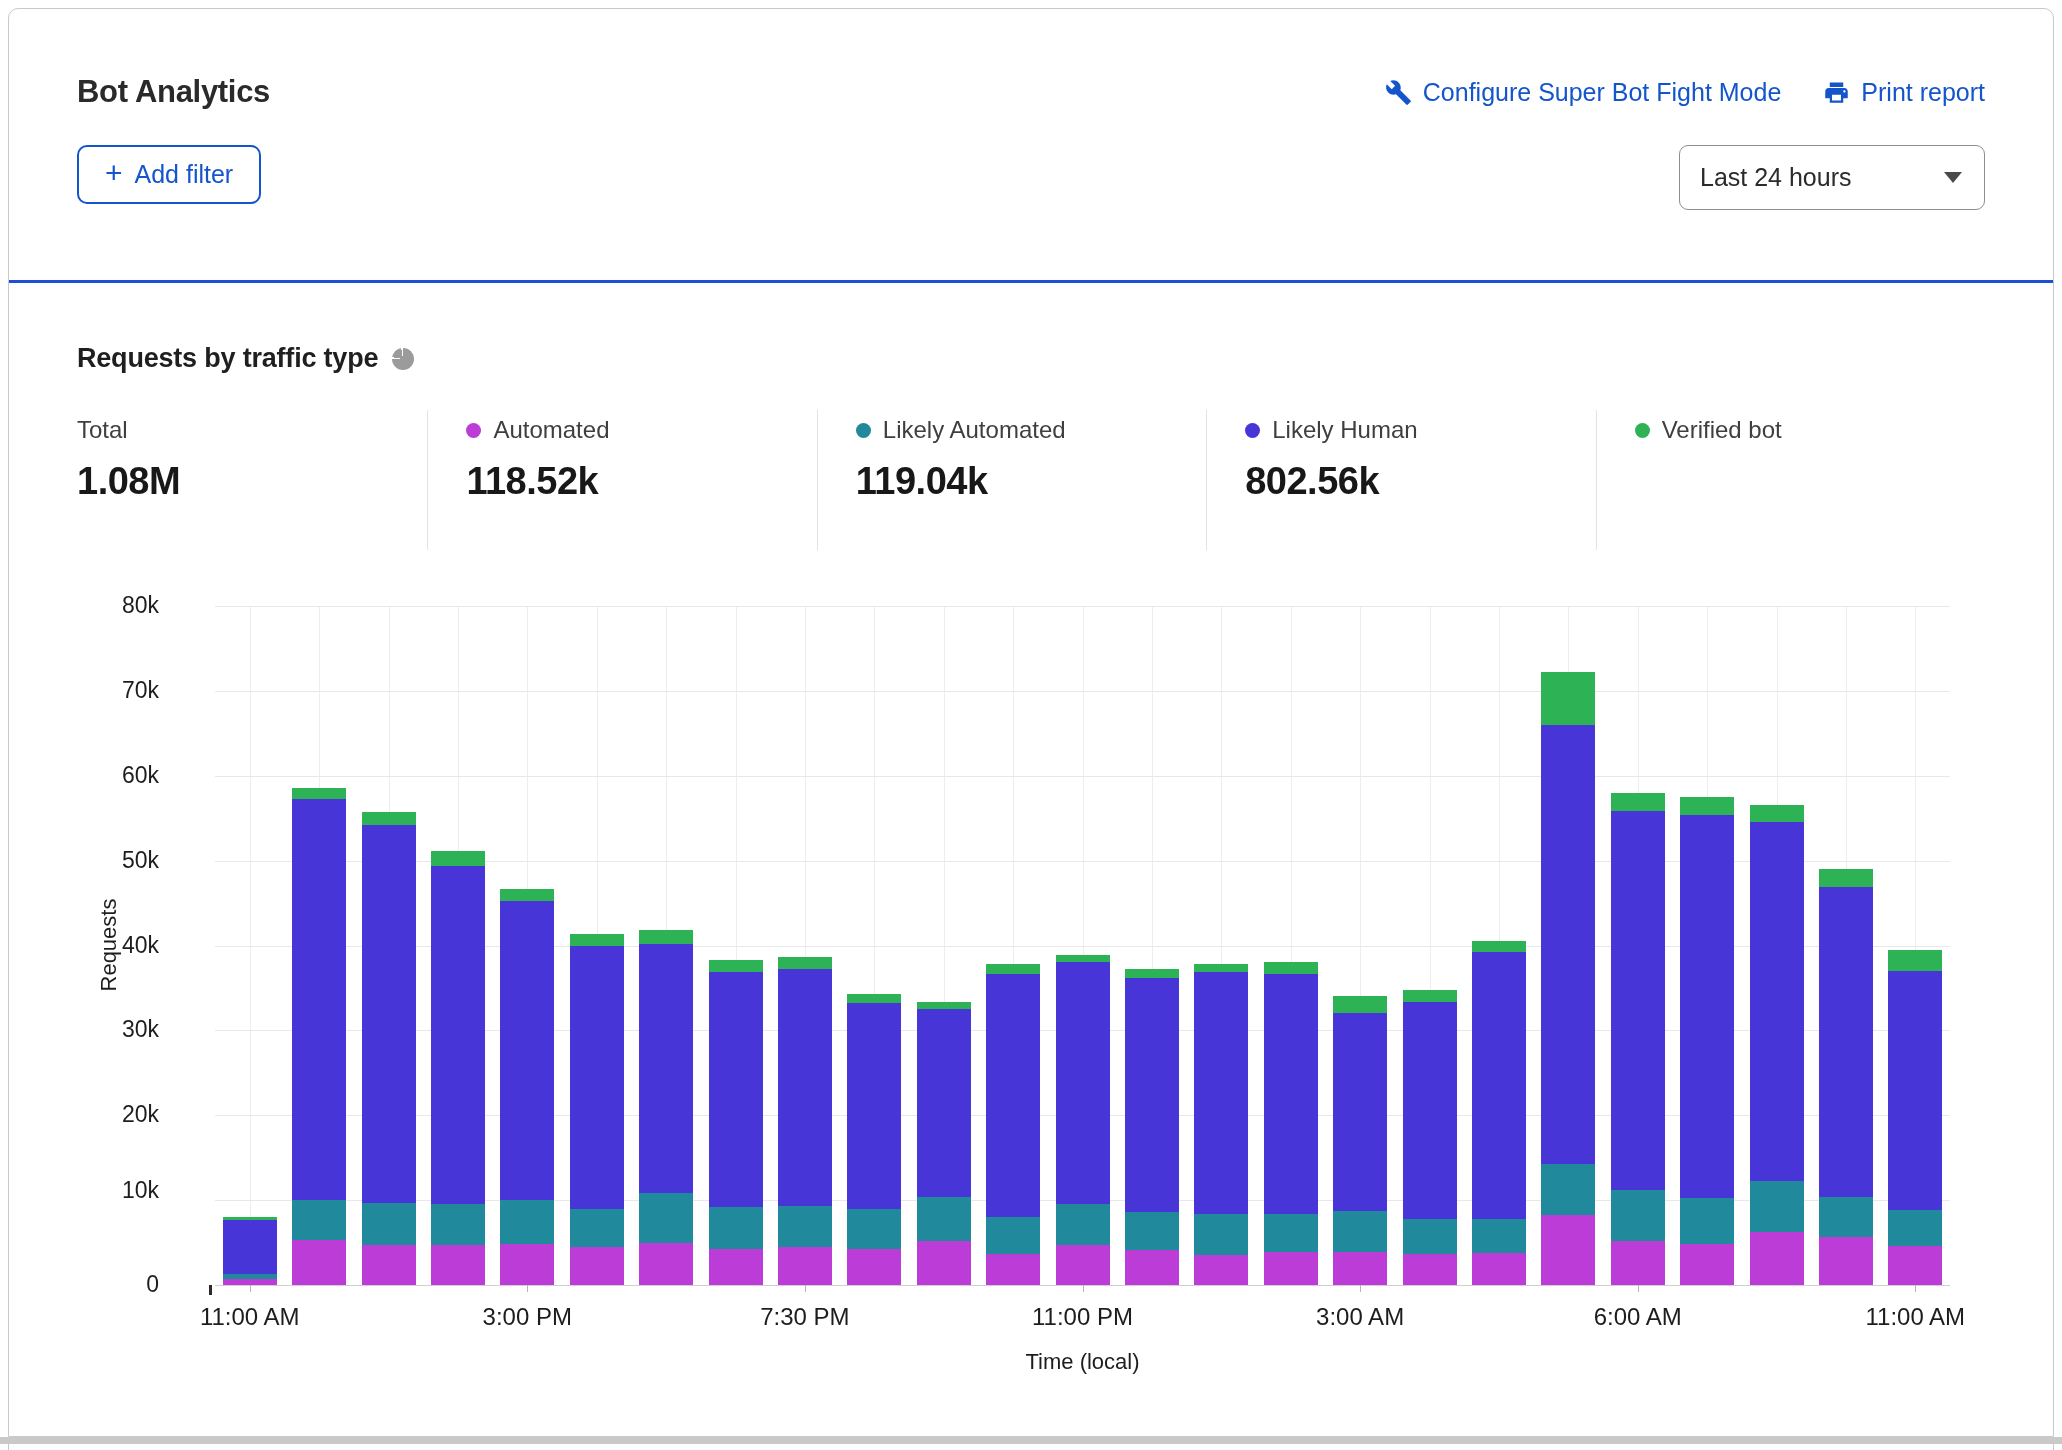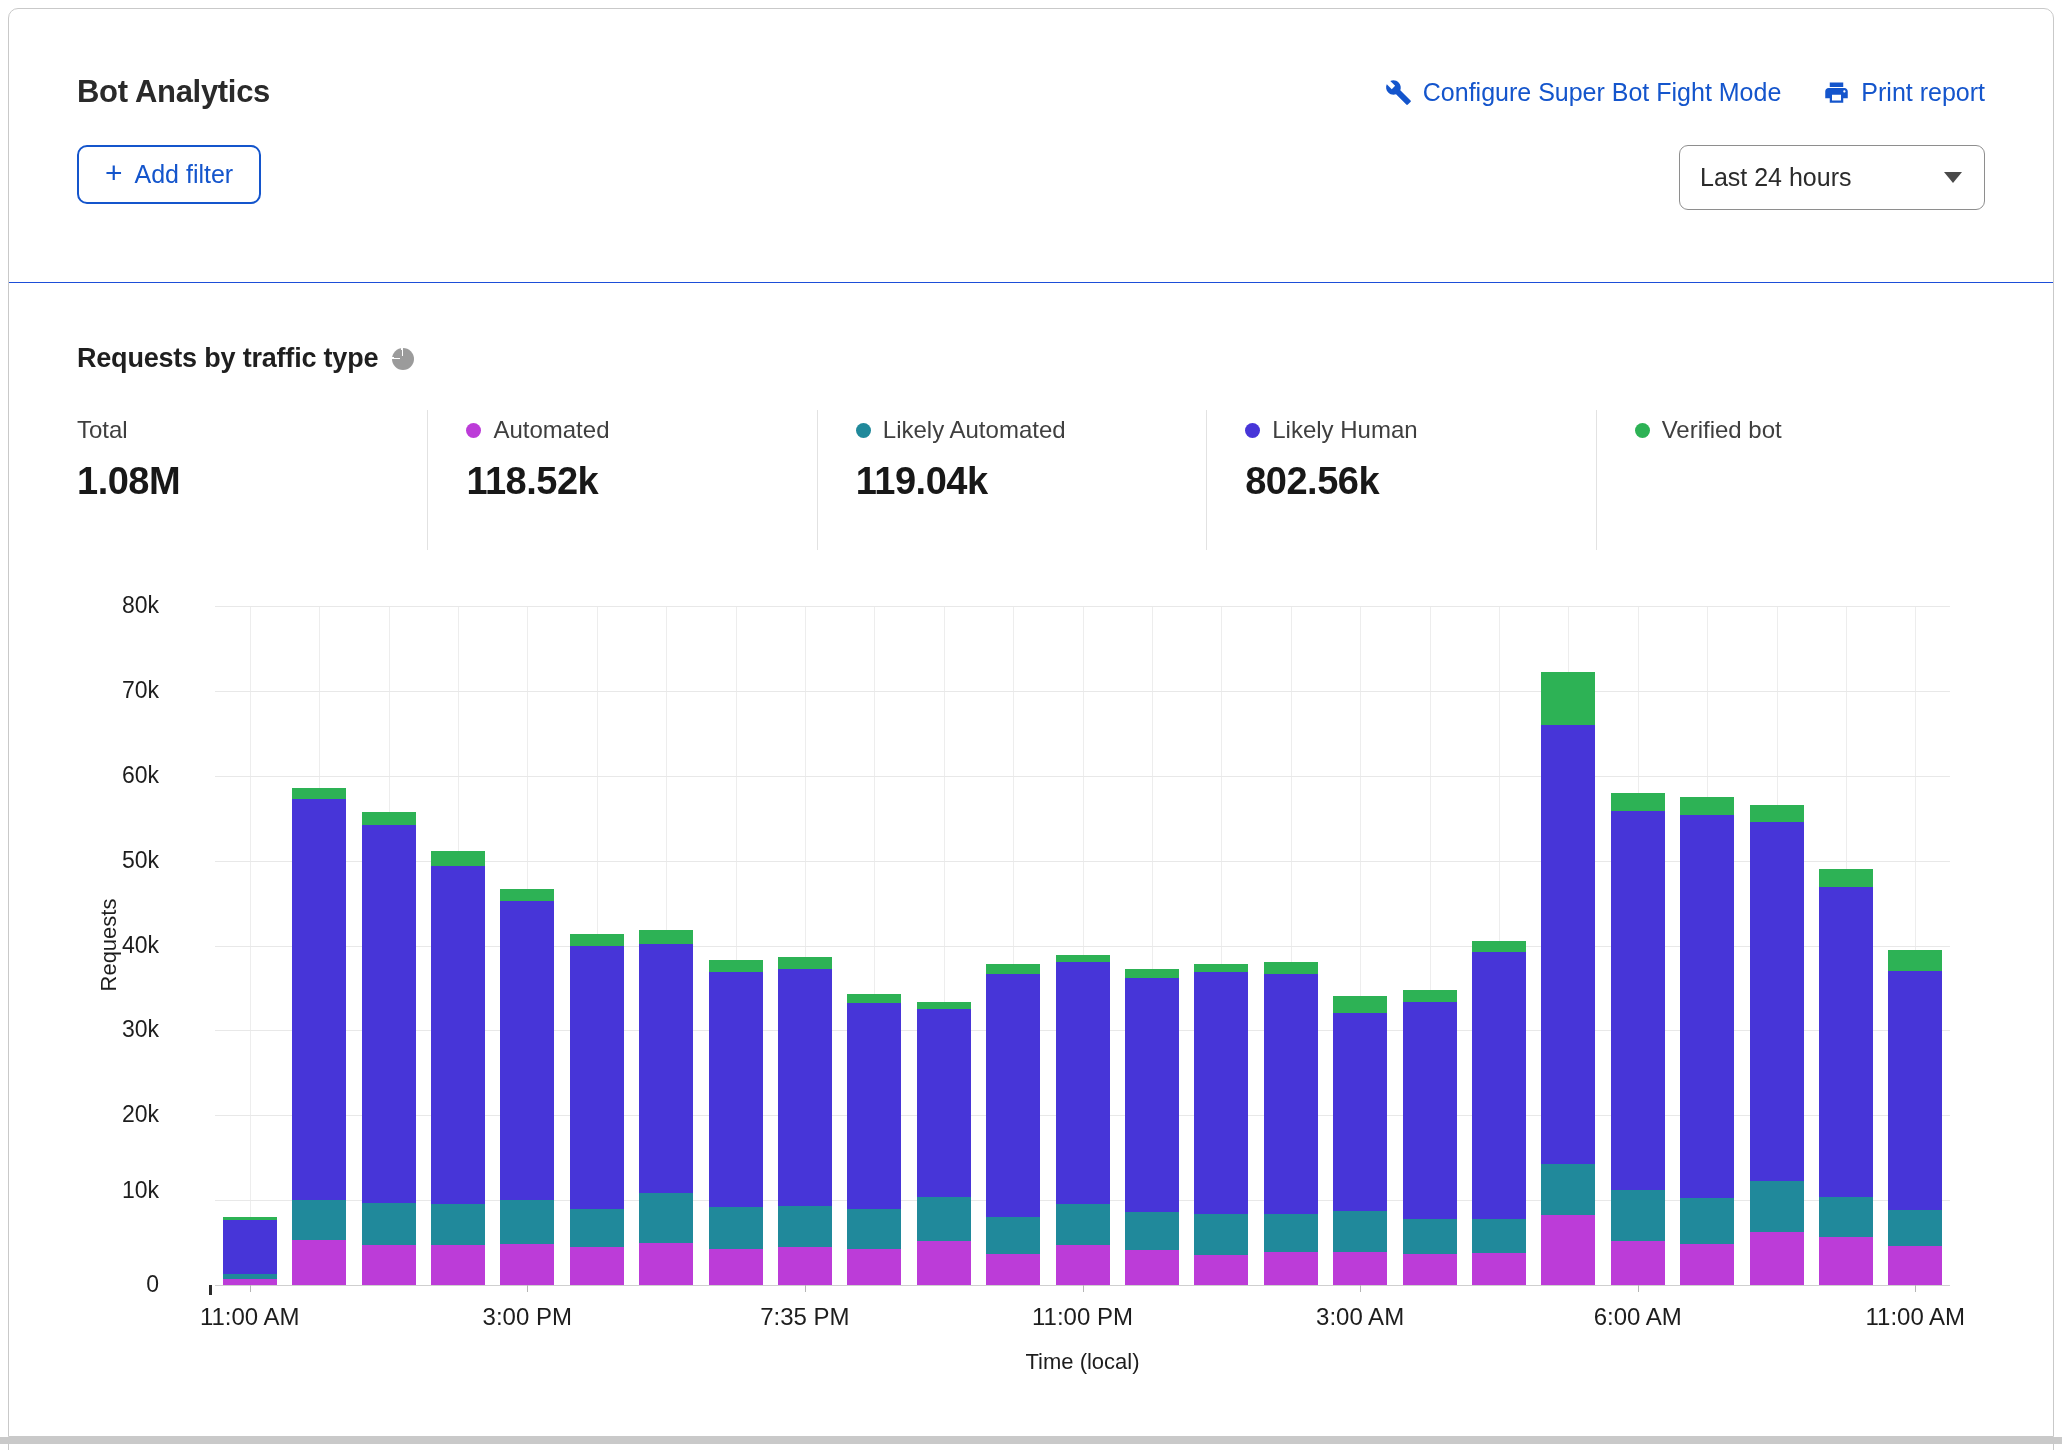--- a/index.html
+++ b/index.html
@@ -13,21 +13,21 @@
   }
   .card {
     margin:8px 8px 0 8px;
     height:1429px;
     background:#fff;
     border:1px solid #c9c9c9;
     border-radius:10px 10px 0 0;
     overflow:hidden;
   }
   
-  .card-header { padding:58px 68px 0 68px; height:274px; border-bottom:1px solid #1d4ed8; }
+  .card-header { padding:58px 68px 0 68px; height:274px; border-bottom:3px solid #1d4ed8; }
   .header-row1 { display:flex; justify-content:space-between; align-items:center; height:50px; }
   .page-title { font-size:31px; font-weight:700; color:#2a2a2a; letter-spacing:-0.3px; }
   .header-links { display:flex; align-items:center; gap:42px; }
   .hlink { display:flex; align-items:center; gap:11px; color:#1455cc; font-size:25px; cursor:pointer; text-decoration:none; }
   .hlink svg { display:block; }
   .header-row2 { margin-top:28px; display:flex; justify-content:space-between; align-items:flex-start; }
   .btn-add-filter {
     display:inline-flex; align-items:center; gap:12px;
     border:2px solid #1455cc; border-radius:10px;
     color:#1455cc; background:#fff;
@@ -298,21 +298,21 @@
         <div class="bar-seg" style="left: 1811.3px; width: 54px; height: 39.0425px; top: 649.957px; background: rgb(188, 60, 216);"></div>
         <div class="bar-seg" style="left: 1811.3px; width: 54px; height: 35.6475px; top: 614.31px; background: rgb(32, 137, 155);"></div>
         <div class="bar-seg" style="left: 1811.3px; width: 54px; height: 239.347px; top: 374.962px; background: rgb(71, 53, 216);"></div>
         <div class="bar-seg" style="left: 1811.3px; width: 54px; height: 21.2188px; top: 353.744px; background: rgb(45, 178, 85);"></div>
         <div class="tick-zero" style="left: 132px; top: 689px;"></div>
         <div class="tick" style="left: 172.7px; top: 689px;"></div>
         <div class="x-label" style="left: 92.7px; top: 707px;">11:00 AM</div>
         <div class="tick" style="left: 450.3px; top: 689px;"></div>
         <div class="x-label" style="left: 370.3px; top: 707px;">3:00 PM</div>
         <div class="tick" style="left: 727.9px; top: 689px;"></div>
-        <div class="x-label" style="left: 647.9px; top: 707px;">7:35 PM</div>
+        <div class="x-label" style="left: 647.9px; top: 707px;">7:30 PM</div>
         <div class="tick" style="left: 1005.5px; top: 689px;"></div>
         <div class="x-label" style="left: 925.5px; top: 707px;">11:00 PM</div>
         <div class="tick" style="left: 1283.1px; top: 689px;"></div>
         <div class="x-label" style="left: 1203.1px; top: 707px;">3:00 AM</div>
         <div class="tick" style="left: 1560.7px; top: 689px;"></div>
         <div class="x-label" style="left: 1480.7px; top: 707px;">6:00 AM</div>
         <div class="tick" style="left: 1838.3px; top: 689px;"></div>
         <div class="x-label" style="left: 1758.3px; top: 707px;">11:00 AM</div>
         <div class="x-title" style="left: 138px; width: 1735px; top: 753px;">Time (local)</div>
       </div>

